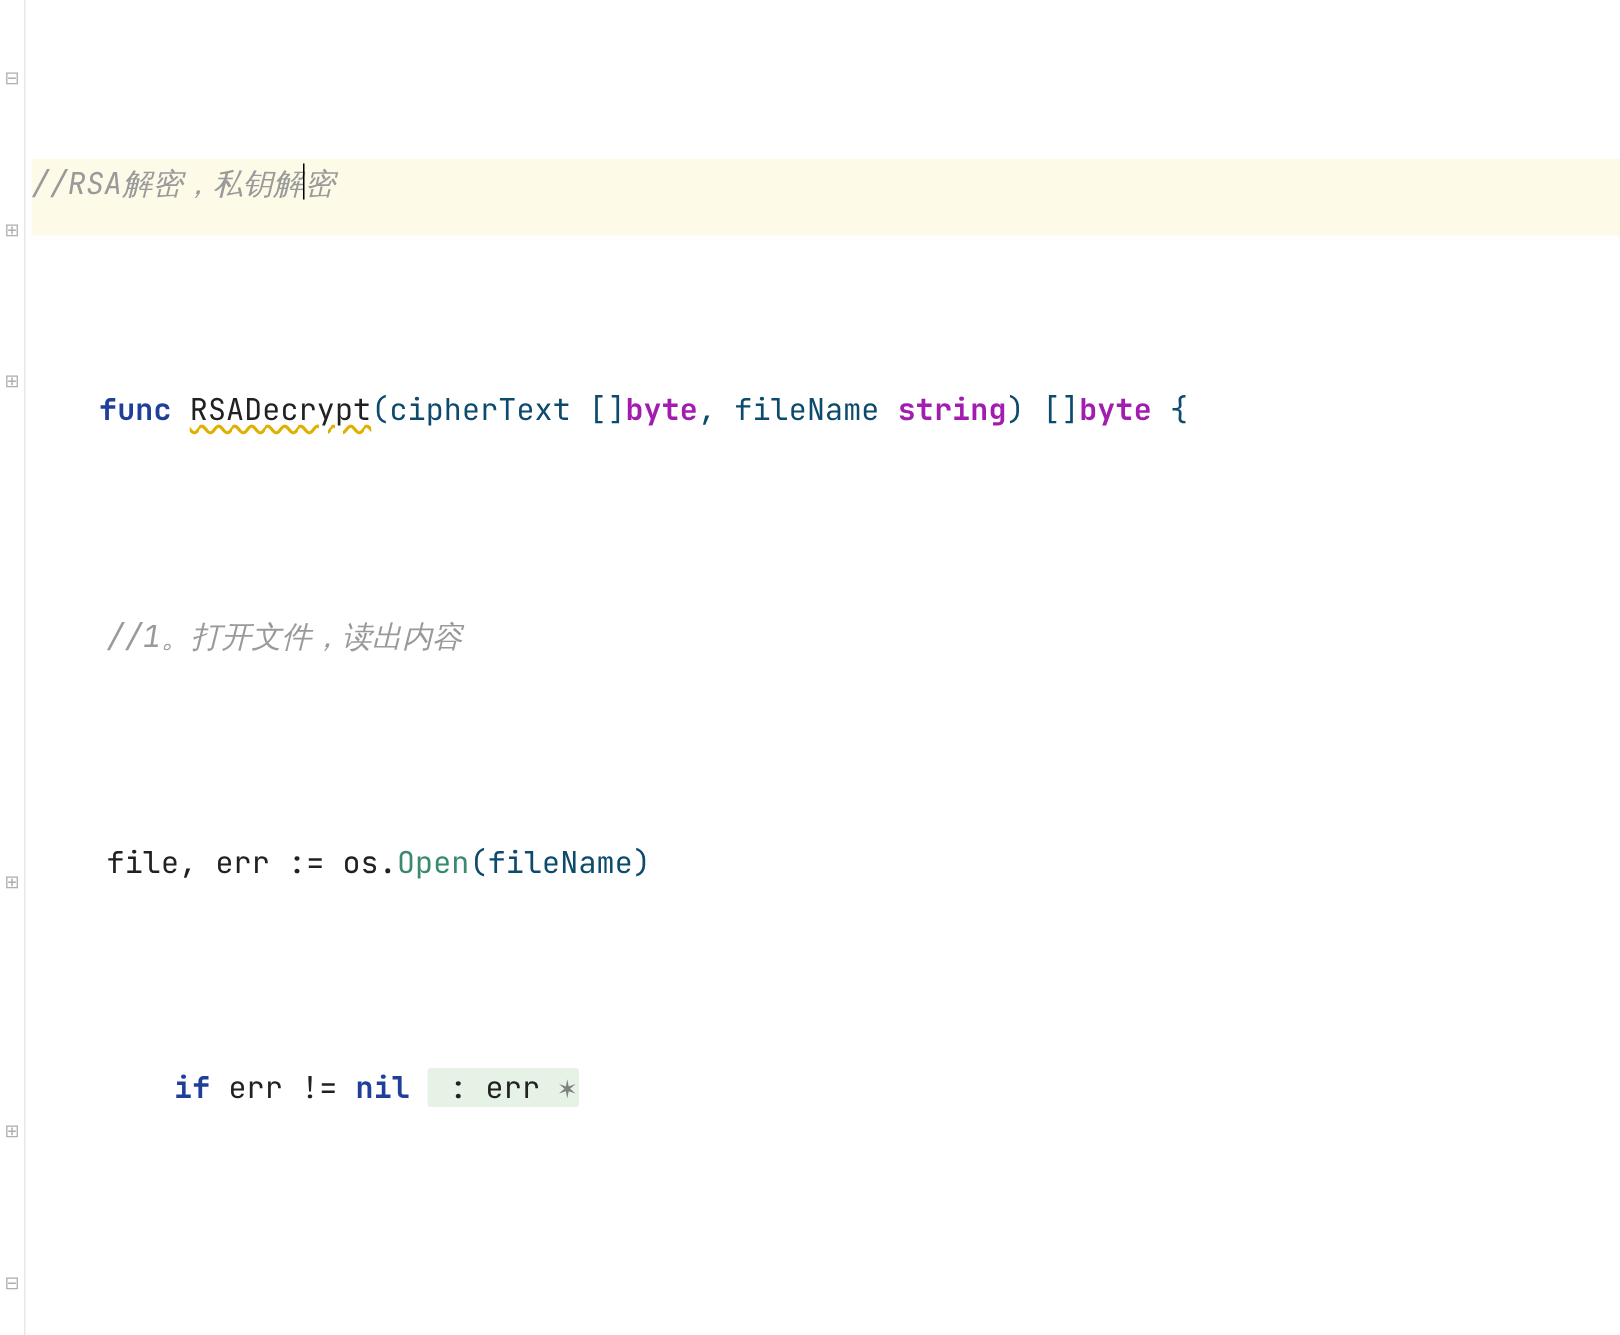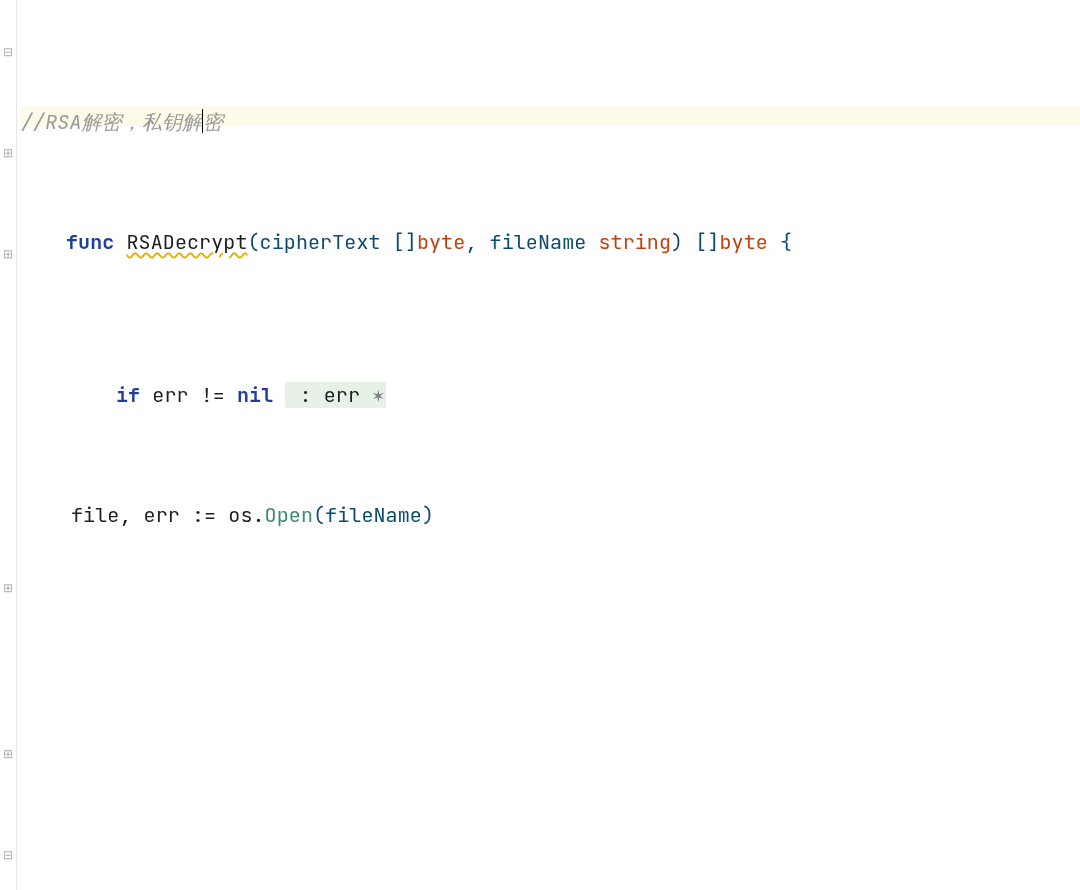--- a/index.html
+++ b/index.html
@@ -37,27 +37,27 @@
     line-height: 12px;
     color: #b0b0b0;
     text-align: center;
     font-family: Arial, sans-serif;
   }
   .code {
     padding-left: 4px;
     padding-top: 6px;
     flex: 1;
   }
-  .line { height: 20px; }
+  .line { height: 51px; }
   .cur-line { background: #fdfae8; }
   .indent1 { padding-left: 50px; }
 
   .c-comment { color: #9a9a9a; font-style: italic; }
   .c-keyword { color: #1f3f9a; font-weight: 600; margin-left: 45px; }
-  .c-type    { color: #c2410c; font-weight: 400; }
+  .c-type    { color: #a21caf; font-weight: 700; }
   .c-ident   { color: #212121; }
   .c-func    { color: #3a8a6f; }
   .c-punc    { color: #0c4a6e; }
   .c-nil     { color: #1f3f9a; font-weight: 600; }
   .c-funcname{ color: #212121; text-align: right; }
 
   .squiggle {
     text-decoration: underline;
     text-decoration-style: wavy;
     text-decoration-color: #e0b000;
@@ -89,24 +89,25 @@
     <span class="icon" style="top:748px;">⊞</span>
     <span class="icon" style="top:849px;">⊟</span>
   </div>
 
   <div class="code">
 
     <div class="line cur-line"><span class="c-comment">//RSA解密，私钥解</span><span class="caret"></span><span class="c-comment">密</span></div>
 
     <div class="line"><span class="c-keyword">func</span><span> </span><span class="c-funcname squiggle">RSADecrypt</span><span class="c-punc">(cipherText []</span><span class="c-type">byte</span><span class="c-punc">, fileName </span><span class="c-type">string</span><span class="c-punc">) []</span><span class="c-type">byte</span><span class="c-punc"> {</span></div>
 
+    <div class="line indent1"><span class="c-comment">//1。打开文件，读出内容</span></div>
+
+    <div class="line indent1"><span class="c-ident">file, err := os.</span><span class="c-func">Open</span><span class="c-punc">(fileName)</span></div>
 
     <div class="line indent1"><span class="c-keyword">if</span><span class="c-ident"> err != </span><span class="c-nil">nil</span><span> </span><span class="fold"><span> : err </span><span class="star">✶</span></span></div>
-
-    <div class="line indent1"><span class="c-ident">file, err := os.</span><span class="c-func">Open</span><span class="c-punc">(fileName)</span></div>
 
     <div class="line"></div>
 
     
 
     
 
     
 
     

